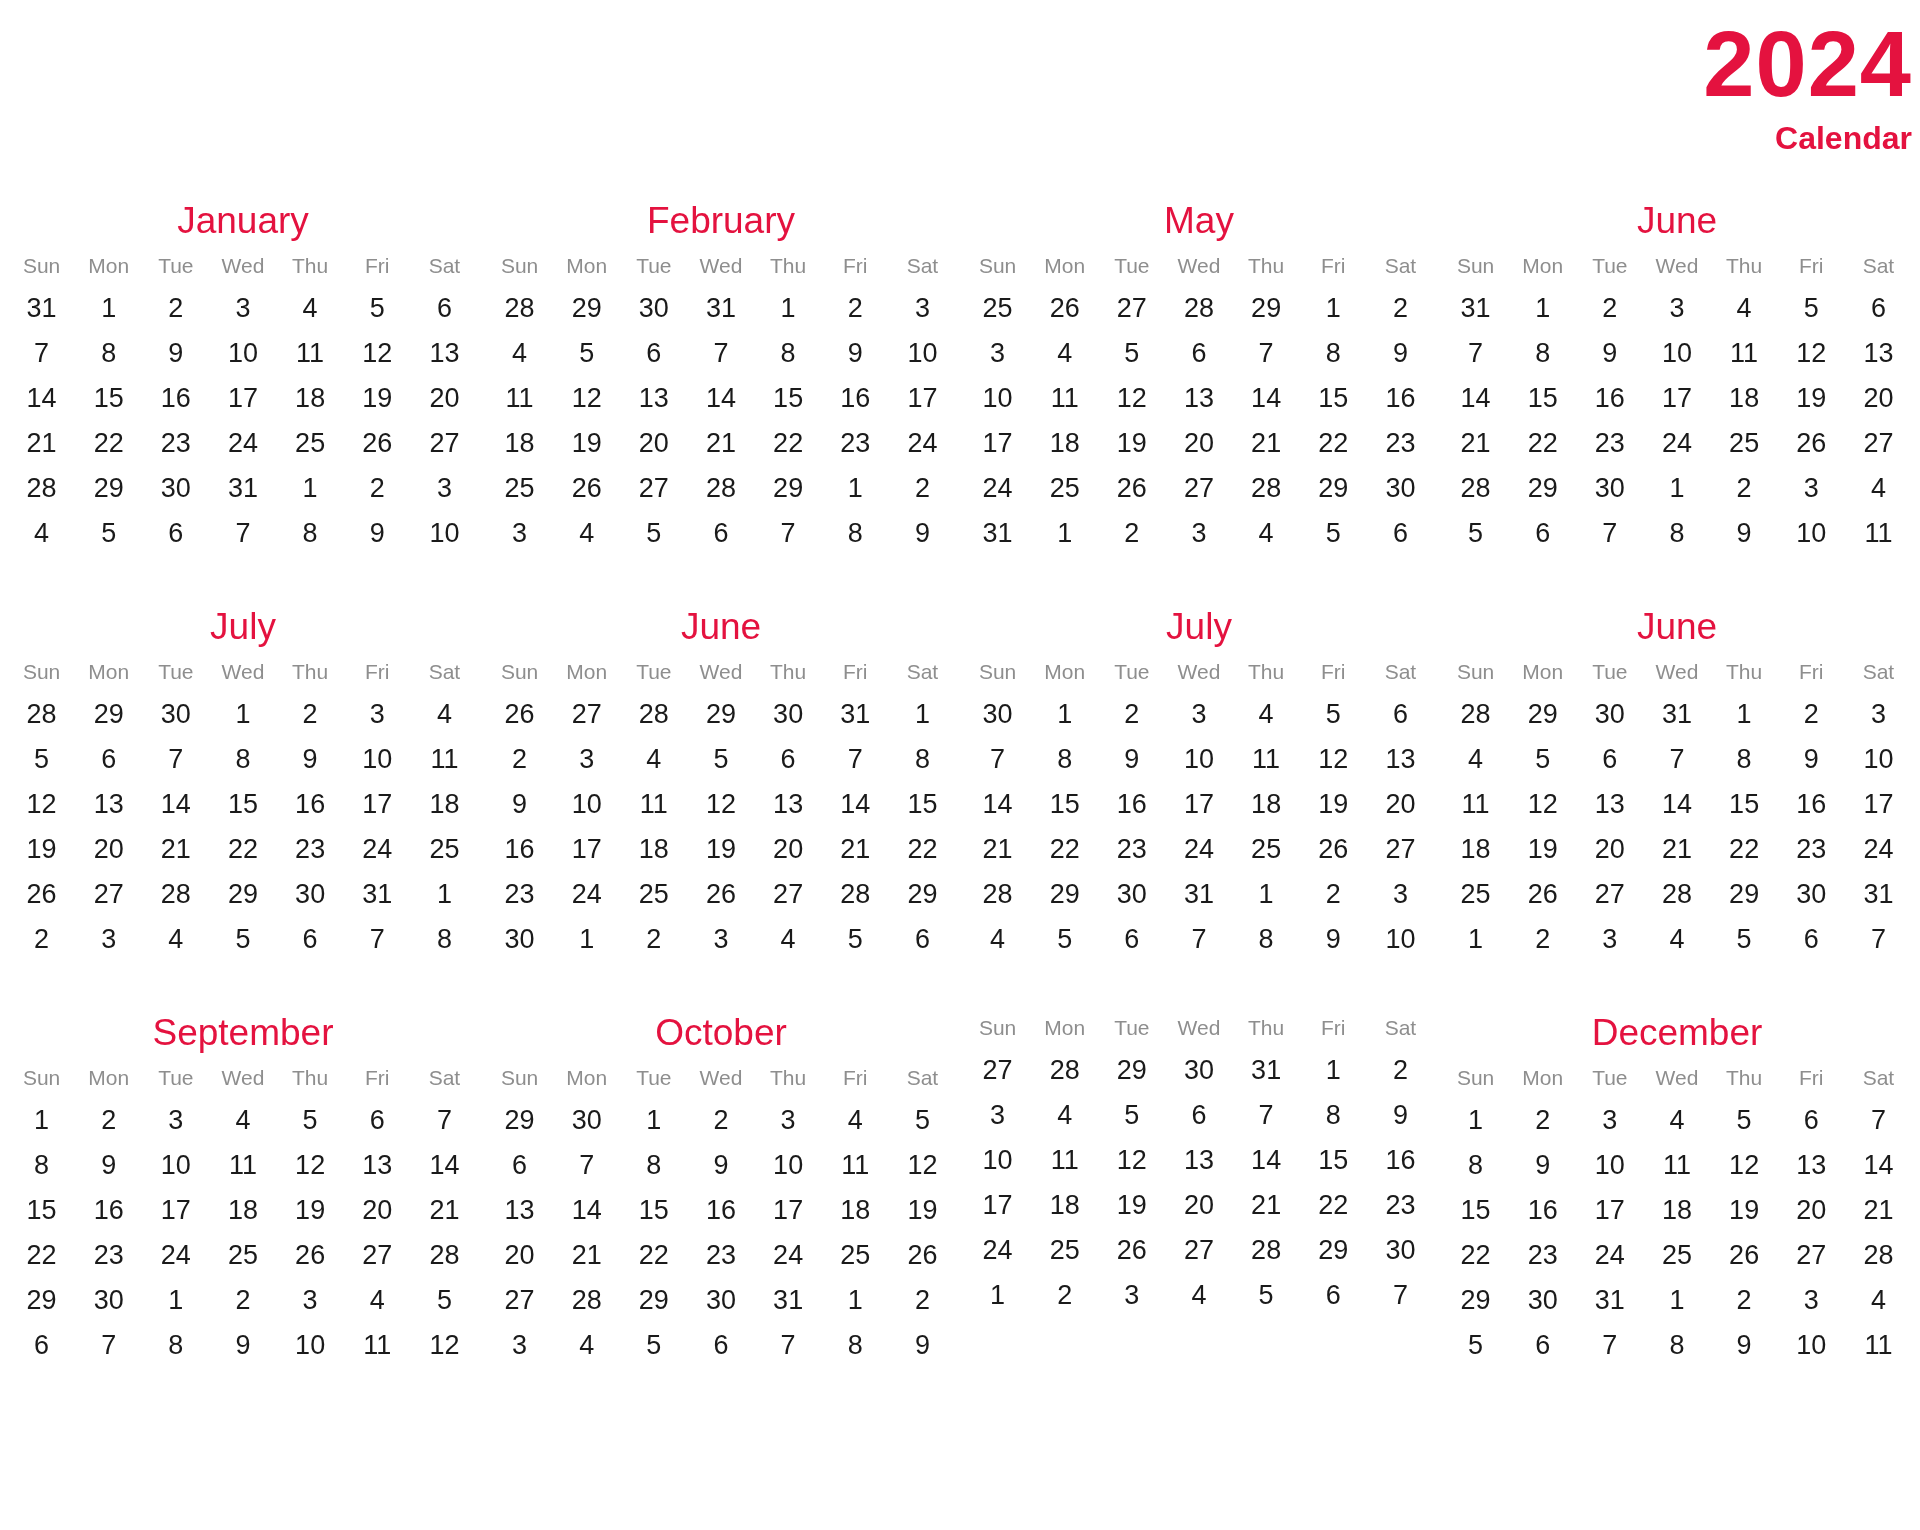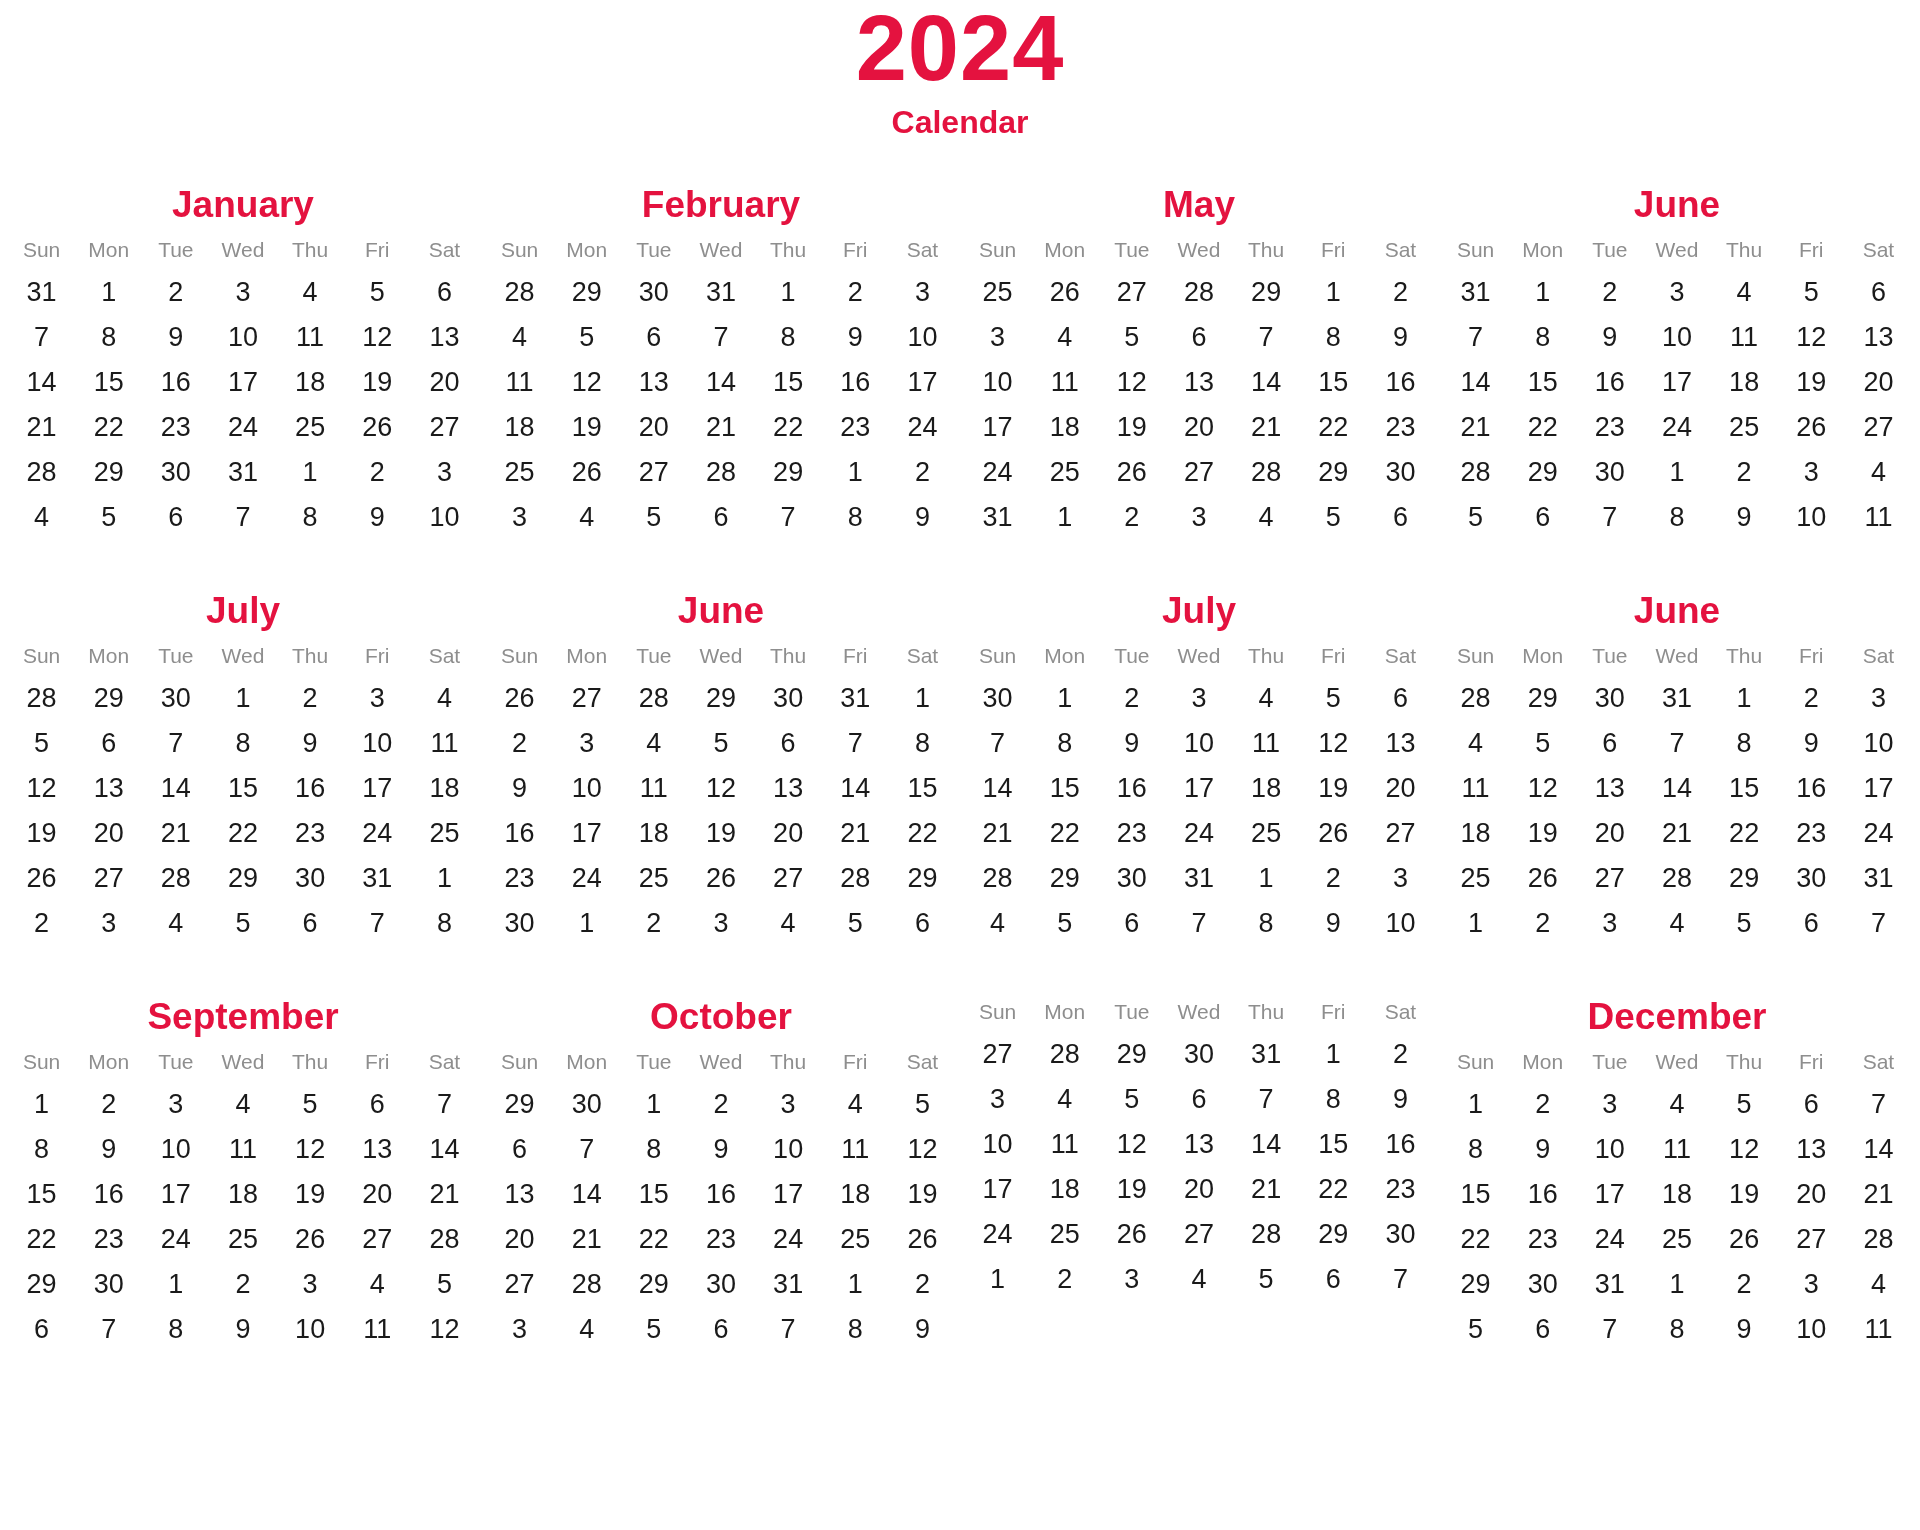--- a/index.html
+++ b/index.html
@@ -14,22 +14,22 @@
     overflow: hidden;
   }
   .page {
     width: 1920px;
     height: 1530px;
     position: relative;
     box-sizing: border-box;
     padding: 0 8px;
   }
   .header {
-    text-align: center;
-    padding-top: 2px;
+    text-align: right;
+    padding-top: 18px;
   }
   .year {
     font-size: 92px;
     font-weight: bold;
     color: #e4123f;
     line-height: 1.0;
     letter-spacing: 1px;
   }
   .subtitle {
     font-size: 32px;
@@ -46,21 +46,21 @@
     justify-content: space-between;
     margin-bottom: 52px;
   }
   .month {
     width: 470px;
     box-sizing: border-box;
   }
   .month-name {
     text-align: center;
     font-size: 37px;
-    font-weight: bold;
+    font-weight: normal;
     color: #e4123f;
     line-height: 1.0;
     margin-bottom: 13px;
   }
   table.cal {
     width: 100%;
     border-collapse: collapse;
     table-layout: fixed;
   }
   table.cal th {

